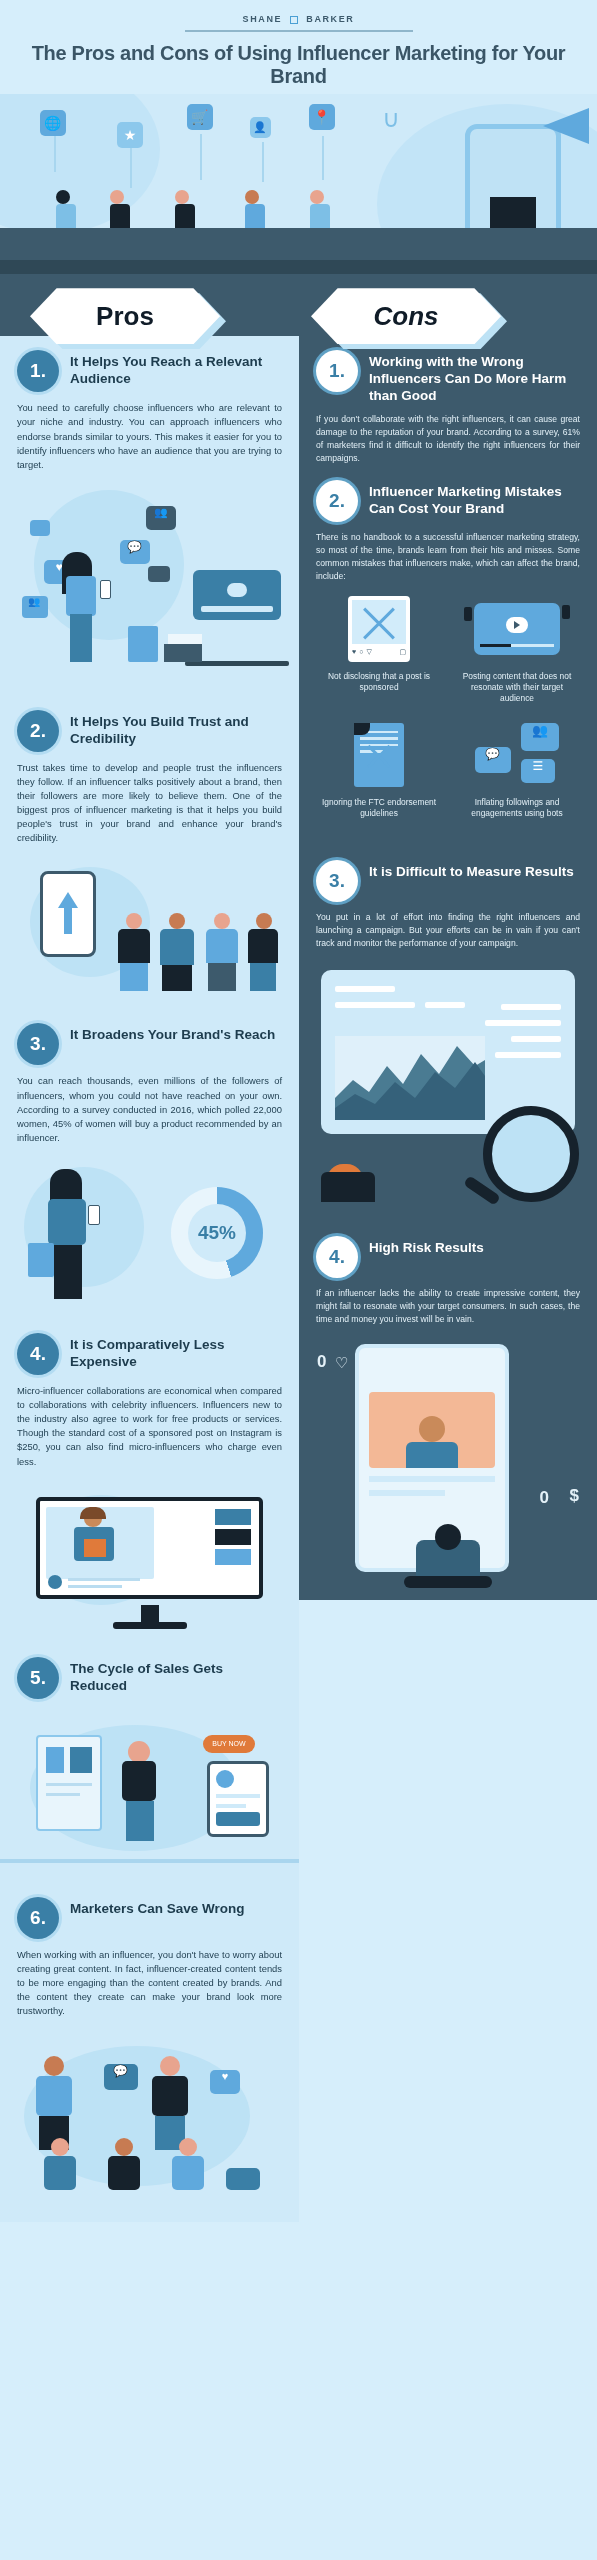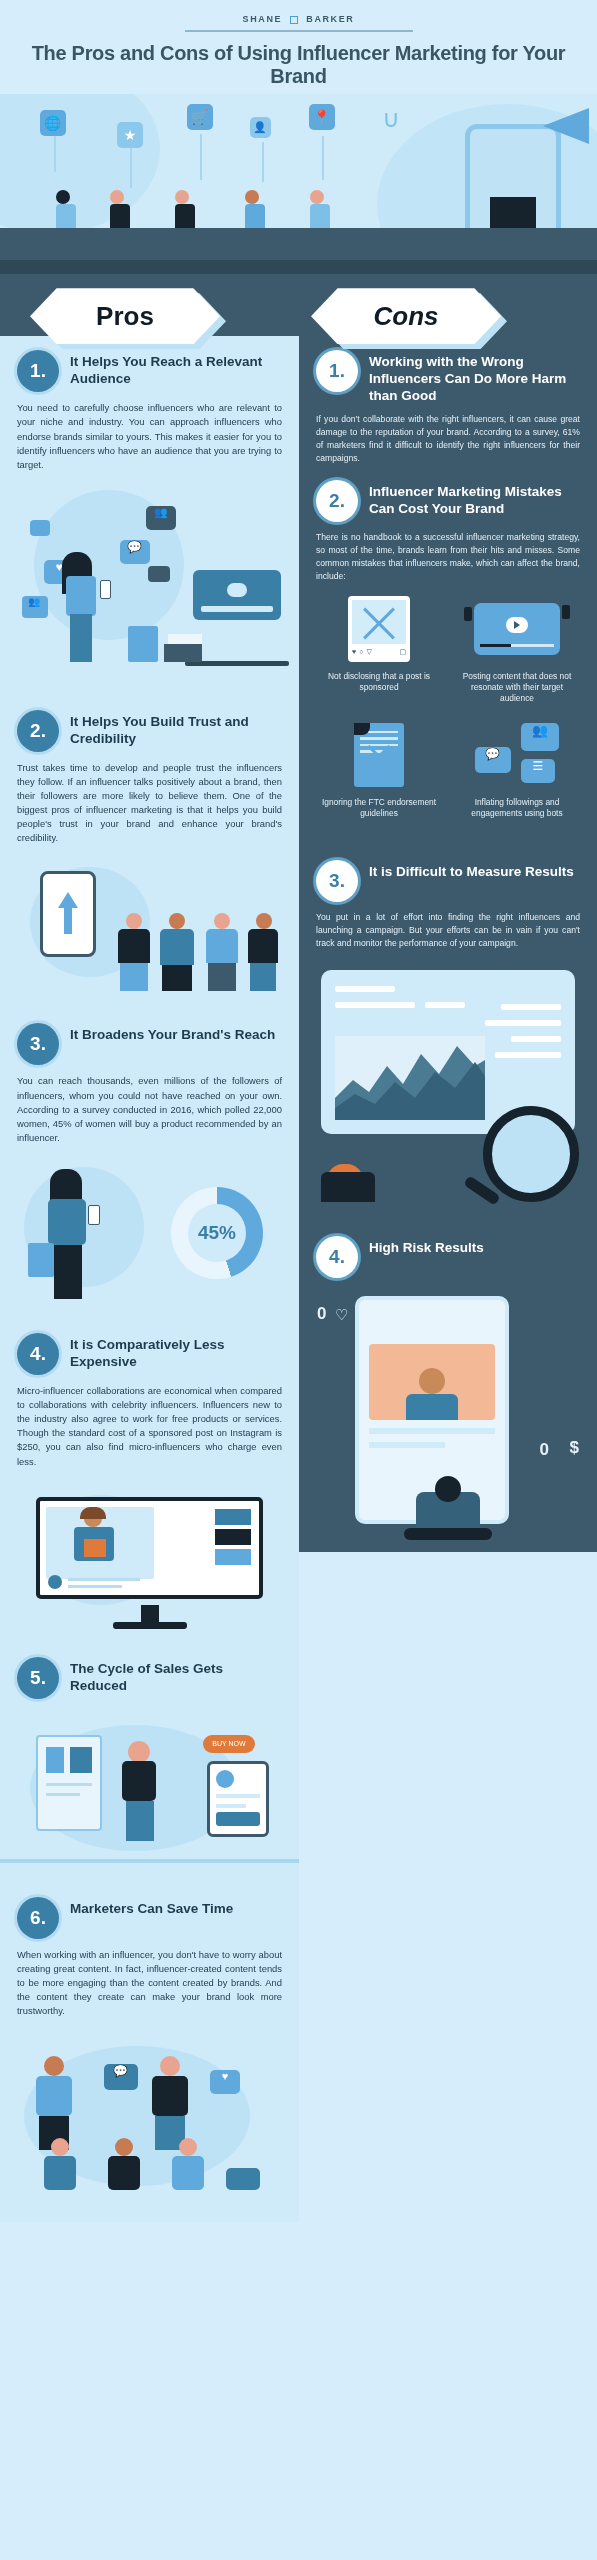--- a/index.html
+++ b/index.html
@@ -329,21 +329,21 @@
           <div style="position:absolute; left:6px; top:30px; right:6px; height:4px; background:#cfeaf9;"></div>
           <div style="position:absolute; left:6px; top:40px; width:30px; height:4px; background:#cfeaf9;"></div>
           <div style="position:absolute; left:6px; bottom:8px; right:6px; height:14px; background:#3a7fa6; border-radius:3px;"></div>
         </div>
         <div style="position:absolute; left:0; right:0; bottom:8px; height:4px; background:#a9d5ee;"></div>
       </div>
 
       <div class="card">
         <div class="cardhead">
           <div class="numcirc pro">6.</div>
-          <div class="h2pro">Marketers Can Save Time</div>
+          <div class="h2pro">Marketers Can Save Wrong</div>
         </div>
         <div class="bodypro">When working with an influencer, you don't have to worry about creating great content. In fact, influencer-created content tends to be more engaging than the content created by brands. And the content they create can make your brand look more trustworthy.</div>
       </div>
       <div class="ill pro pad-b" style="height:180px;">
         <div class="blobbg" style="left:24px; top:16px; width:226px; height:140px;"></div>
         <div style="position:absolute; left:36px; top:26px;">
           <div style="width:20px; height:20px; border-radius:50%; background:#c77b52; margin-left:8px;"></div>
           <div style="width:36px; height:40px; background:#5fa9dd; border-radius:5px;"></div>
           <div style="width:30px; height:34px; background:#16222c; margin-left:3px;"></div>
         </div>
@@ -469,20 +469,21 @@
         <div style="position:absolute; left:22px; bottom:0; width:54px; height:30px; background:#16222c; border-radius:6px 6px 0 0;"></div>
         <div style="position:absolute; right:18px; bottom:0; width:96px; height:96px; border:9px solid #16222c; border-radius:50%; background:#bde2f5;"></div>
         <div style="position:absolute; right:96px; bottom:6px; width:38px; height:11px; background:#16222c; border-radius:5px; transform:rotate(34deg);"></div>
       </div>
 
       <div class="card" style="padding-top:22px;">
         <div class="cardhead">
           <div class="numcirc con">4.</div>
           <div class="h2con">High Risk Results</div>
         </div>
+        <div class="bodycon">If an influencer lacks the ability to create impressive content, they might fail to resonate with your target consumers. In such cases, the time and money you invest will be in vain.</div>
       </div>
       <div class="ill pad-b" style="height:250px;">
         <div class="ph-mock" style="position:absolute; left:56px; top:6px; width:154px; height:228px;">
           <div style="position:absolute; left:10px; top:44px; right:10px; height:76px; background:#f3b896; border-radius:4px;">
             <div style="position:absolute; left:50%; transform:translateX(-50%); top:24px; width:26px; height:26px; border-radius:50%; background:#c98a5a;"></div>
             <div style="position:absolute; left:50%; transform:translateX(-50%); bottom:0; width:52px; height:26px; background:#3a7fa6; border-radius:6px 6px 0 0;"></div>
           </div>
           <div style="position:absolute; left:10px; top:128px; right:10px; height:6px; background:#cfeaf9;"></div>
           <div style="position:absolute; left:10px; top:142px; right:60px; height:6px; background:#cfeaf9;"></div>
         </div>

